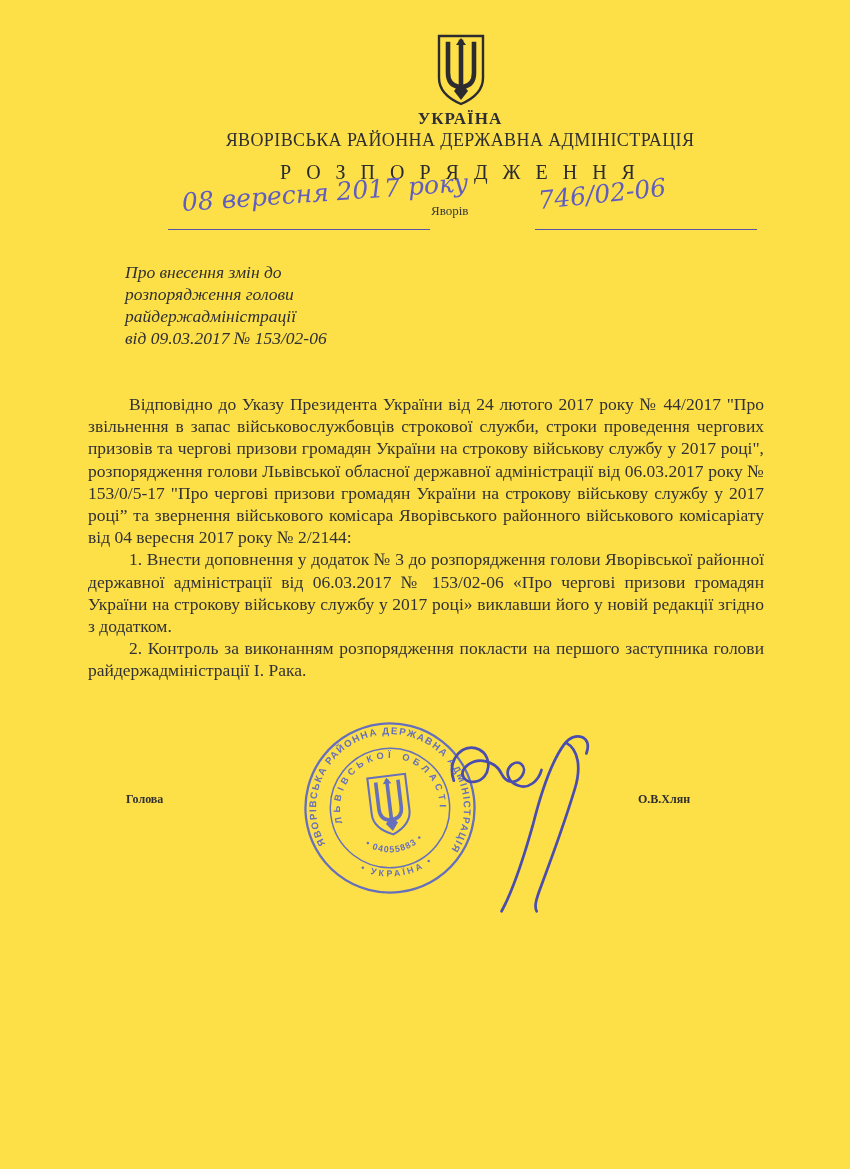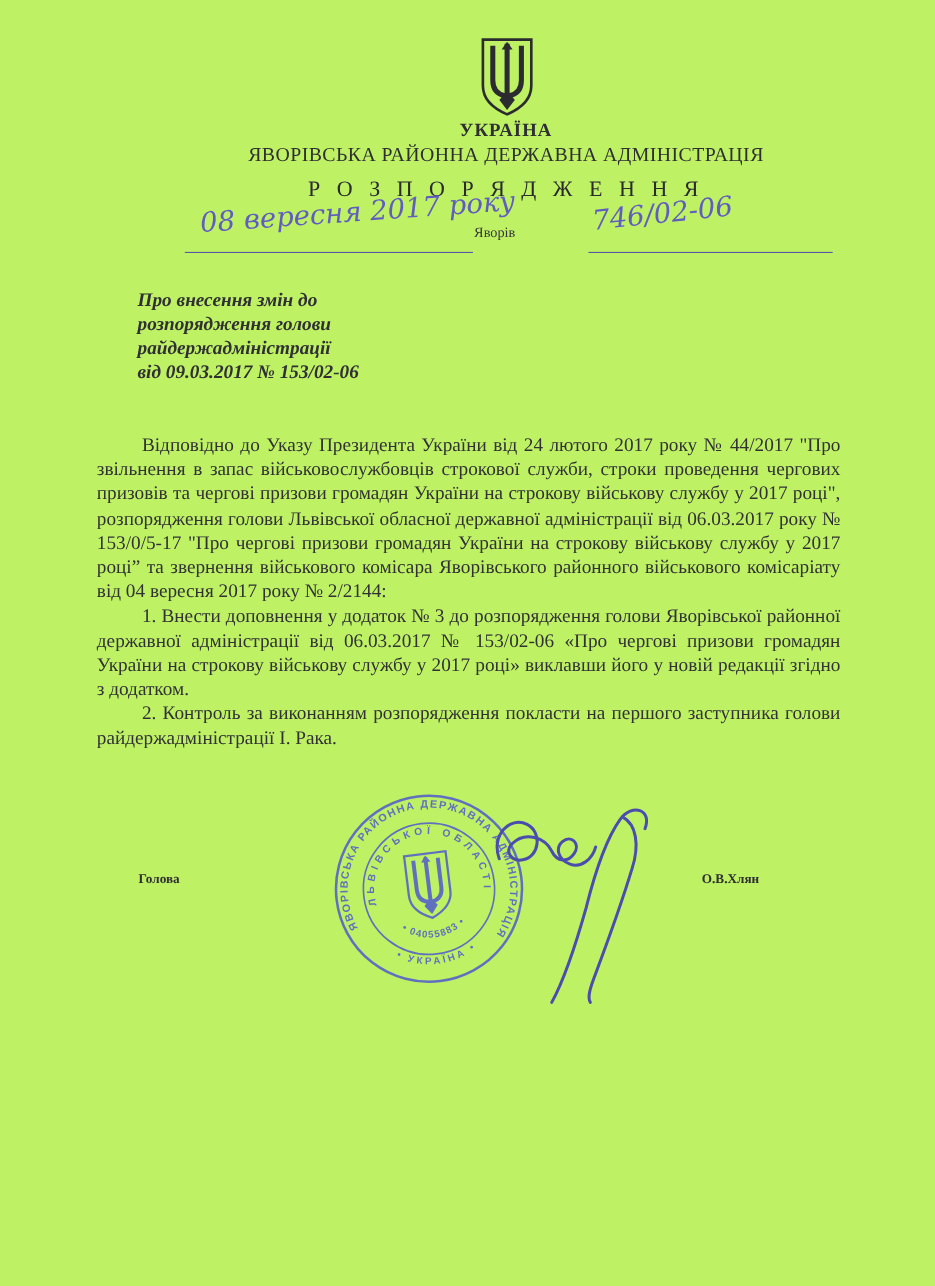--- a/index.html
+++ b/index.html
@@ -1,39 +1,39 @@
 <!DOCTYPE html>
 <html><head>
 <meta charset="utf-8">
 <style>
   html,body{margin:0;padding:0;background:#ffffff;}
   .page{
     position:relative;width:850px;height:1169px;overflow:hidden;
-    background:#bef264;
+    background:#fde047;
     font-family:"Liberation Serif","DejaVu Serif",serif;
     color:#333338;
   }
   .abs{position:absolute;}
   
   .country{left:90px;top:109px;width:740px;text-align:center;
     font-weight:bold;font-size:17px;letter-spacing:1px;color:#2e2e33;}
   .org{left:55px;top:130px;width:810px;text-align:center;
     font-size:18px;letter-spacing:.4px;color:#2e2e33;}
   .doctype{left:90px;top:161px;width:740px;text-align:center;
     font-weight:normal;font-size:20px;letter-spacing:5px;color:#2a2a2f;}
   
   .rule{border-top:1.6px solid #45454f;height:0;}
   .rule.blue{border-top-color:#5a57a8;}
   .place{left:431px;top:203px;font-size:13px;color:#35353a;}
   .hand{font-style:italic;color:#615dc0;white-space:nowrap;
     font-family:"DejaVu Serif",serif;}
   .hand.date{left:183px;top:188px;font-size:25px;transform:rotate(-4deg);transform-origin:left bottom;}
   .hand.num{left:540px;top:186px;font-size:25px;transform:rotate(-6deg);transform-origin:left bottom;}
   
-  .subject{left:125px;top:261px;width:260px;font-weight:bold;font-style:italic;
+  .subject{left:125px;top:261px;width:260px;font-weight:normal;font-style:italic;
     font-size:17.5px;line-height:22px;color:#2f2f34;}
   
   .bodytext{left:88px;top:393px;width:676px;font-size:17.5px;line-height:22.2px;
     text-align:justify;color:#313136;}
   .bodytext p{margin:0;text-indent:41px;}
   
   .golova{left:126px;top:792px;font-weight:bold;font-size:12px;color:#2e2e33;}
   .signame{left:638px;top:792px;font-weight:bold;font-size:12px;color:#2e2e33;}
   .stampbox{left:301px;top:719px;width:178px;height:178px;opacity:.92;}
   .sigbox{left:446px;top:730px;width:156px;height:190px;}

